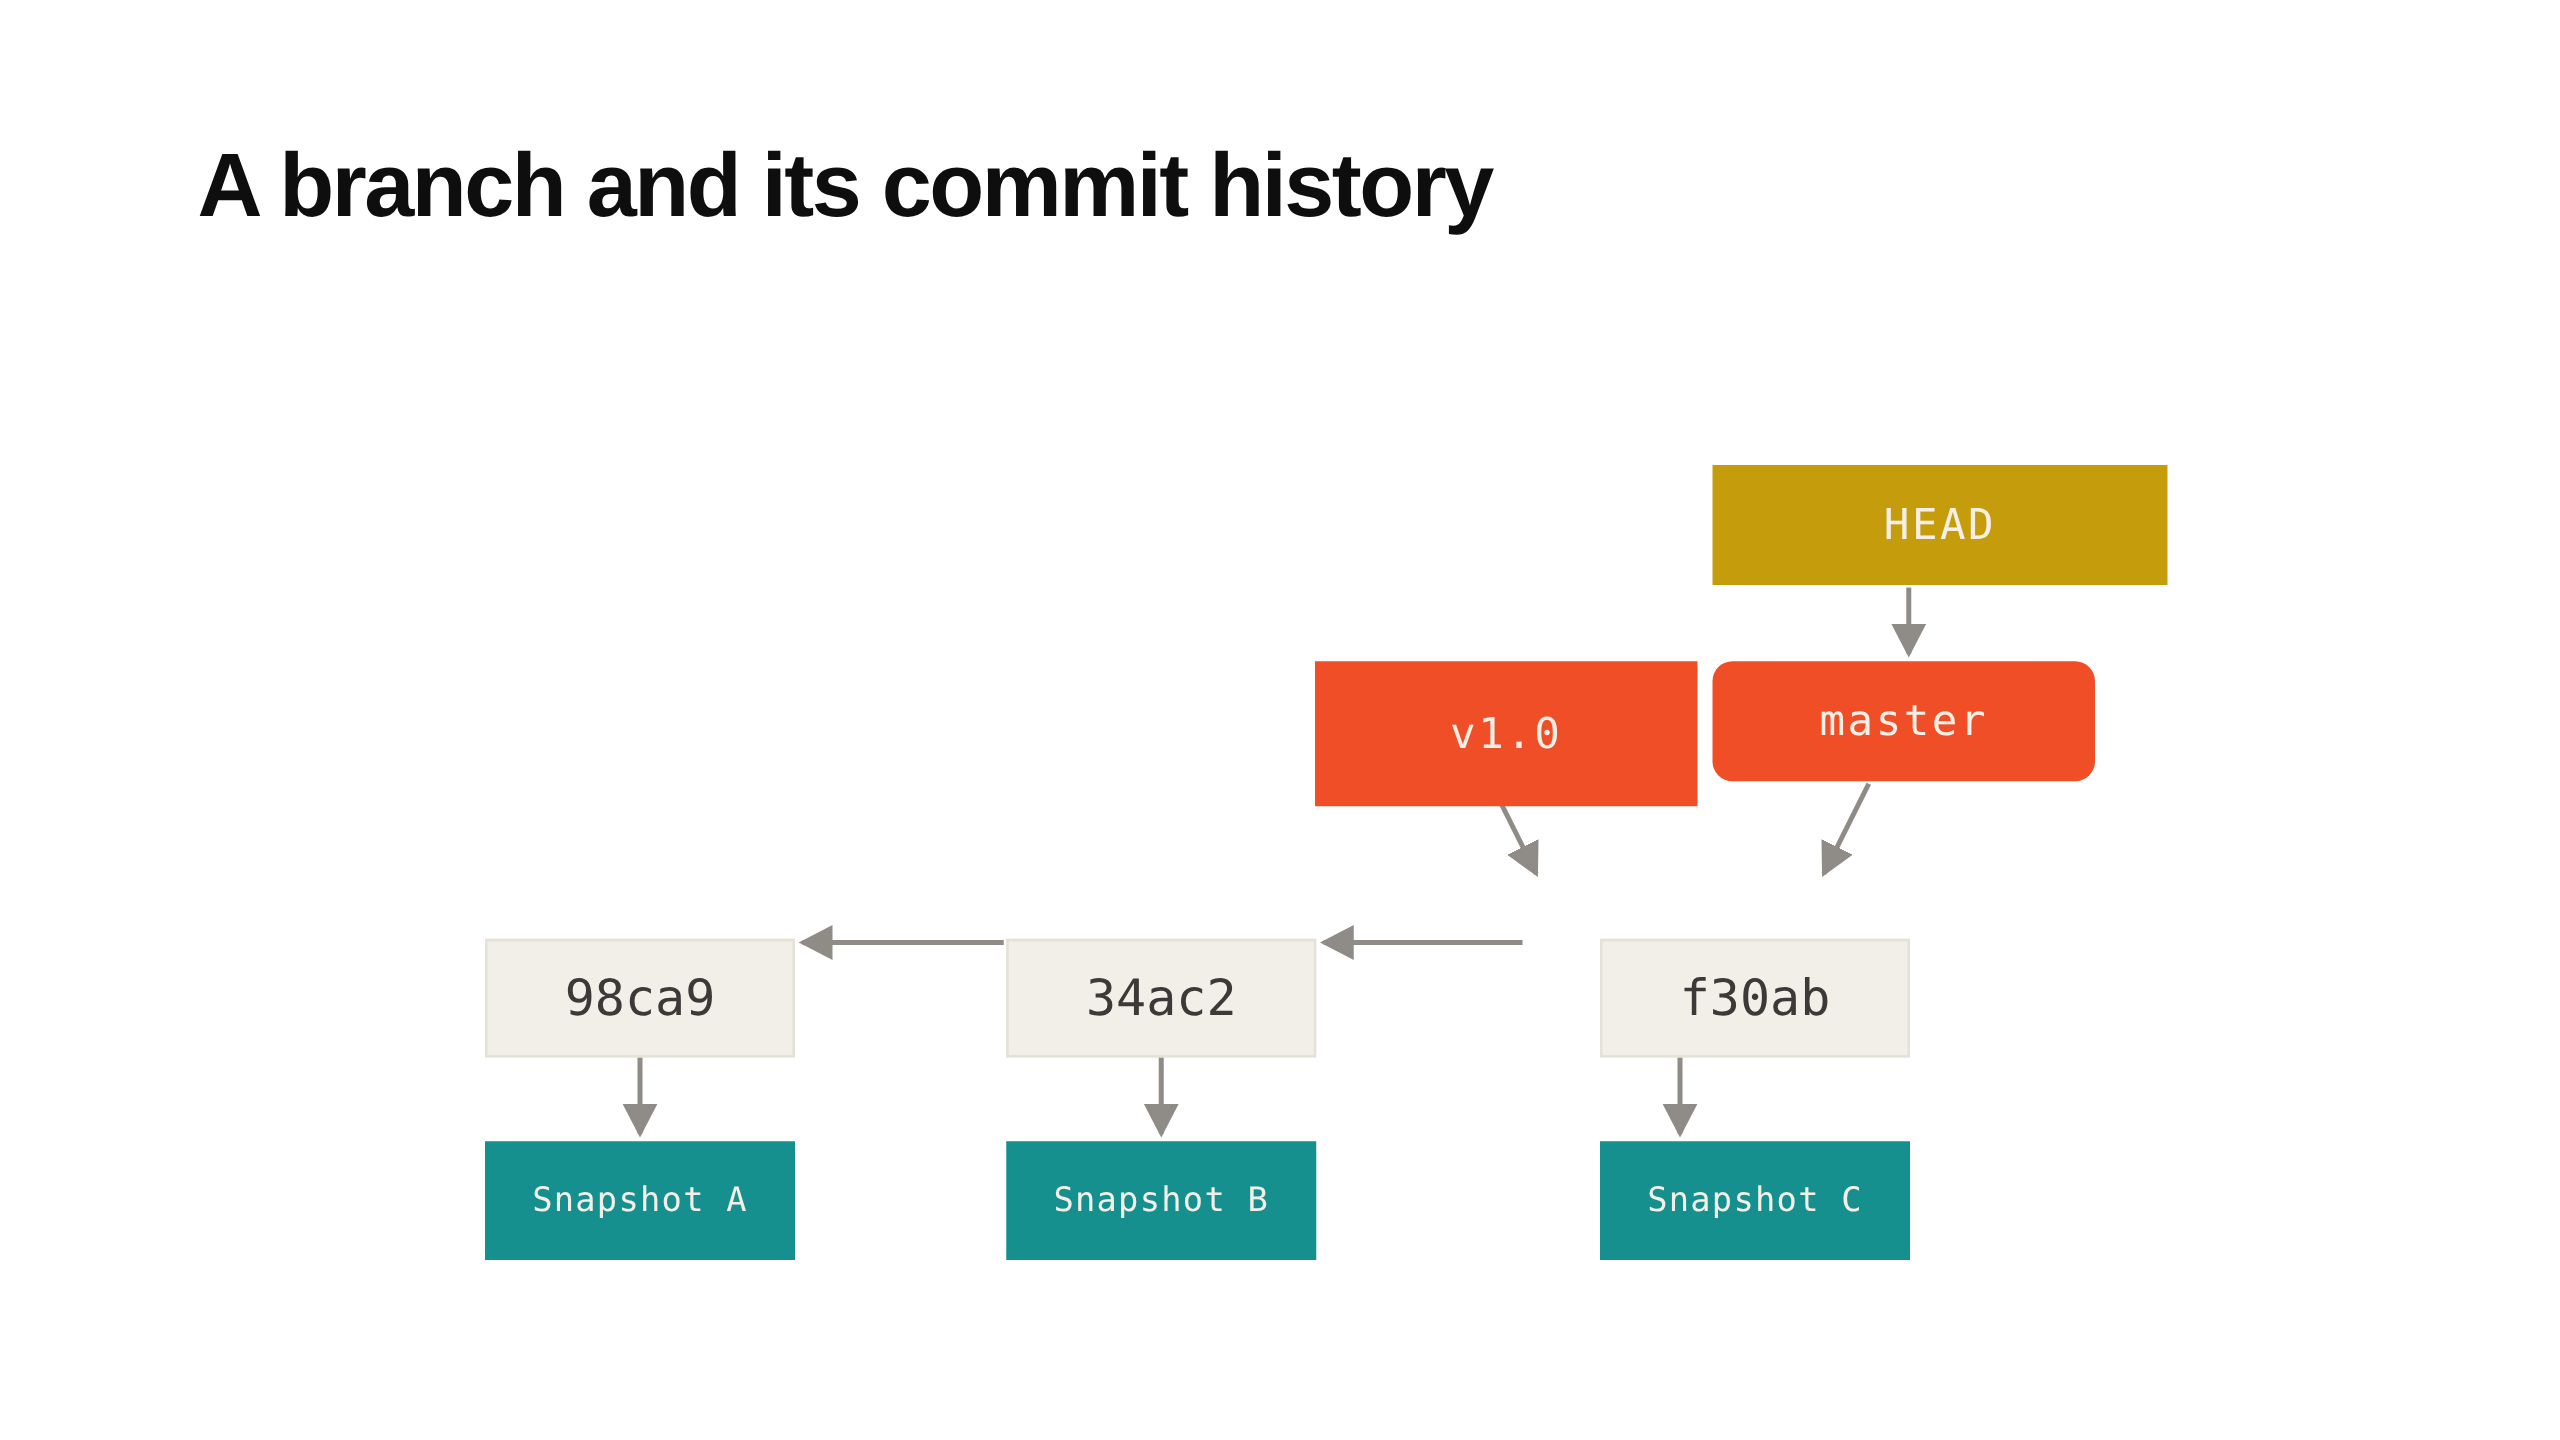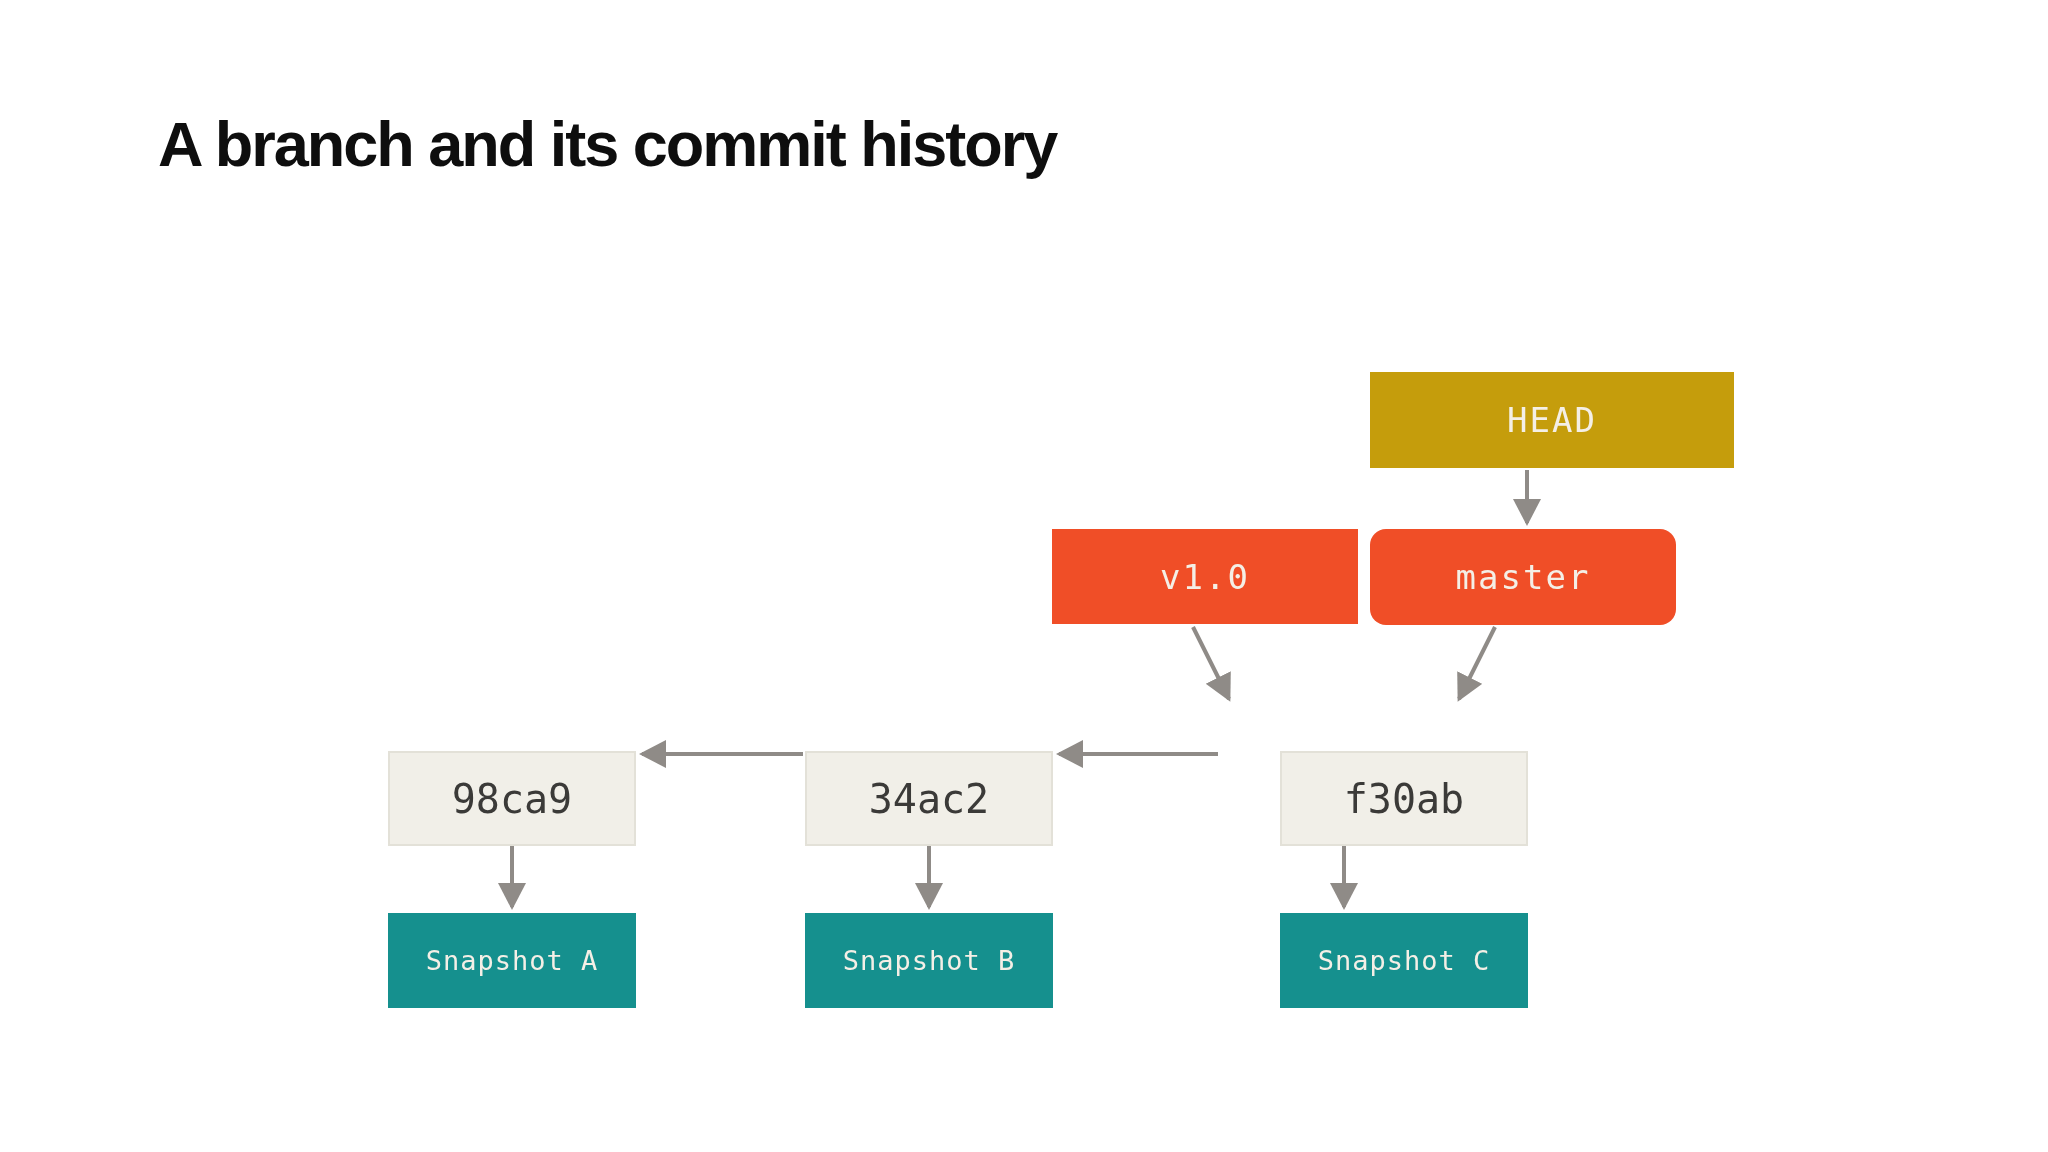--- a/index.html
+++ b/index.html
@@ -8,33 +8,33 @@
     --title_text:#0E0E0E; --bg:#FFFFFF;
   }
   html,body{margin:0;padding:0;background:var(--bg);}
   .canvas{
     position:relative;width:2048px;height:1152px;background:var(--bg);
     overflow:hidden;font-family:"DejaVu Sans Mono",monospace;
   }
   .slide-title{
     position:absolute;left:158px;top:108px;margin:0;
     font-family:"Liberation Sans","DejaVu Sans",sans-serif;
-    font-weight:700;font-size:63px;letter-spacing:-2px;color:var(--title_text);
+    font-weight:700;font-size:72px;letter-spacing:-2px;color:var(--title_text);
     white-space:nowrap;
   }
   .node{
     position:absolute;display:flex;align-items:center;justify-content:center;
     box-sizing:border-box;white-space:nowrap;
   }
   .node-head{
     left:1370px;top:372px;width:364px;height:96px;background:var(--head);
     color:var(--label_text);font-size:34px;letter-spacing:2px;
   }
   .node-tag{
-    left:1052px;top:529px;width:306px;height:95px;background:var(--branch);
+    left:1052px;top:529px;width:306px;height:116px;background:var(--branch);
     color:var(--label_text);font-size:34px;letter-spacing:2px;
   }
   .node-branch{
     left:1370px;top:529px;width:306px;height:96px;background:var(--branch);
     color:var(--label_text);font-size:34px;letter-spacing:2px;border-radius:16px;
   }
   .node-commit{
     top:707px;width:248px;height:95px;background:var(--commit_fill);
     border:2px solid var(--commit_border);color:var(--commit_text);font-size:40px;margin-top:44px;
   }

